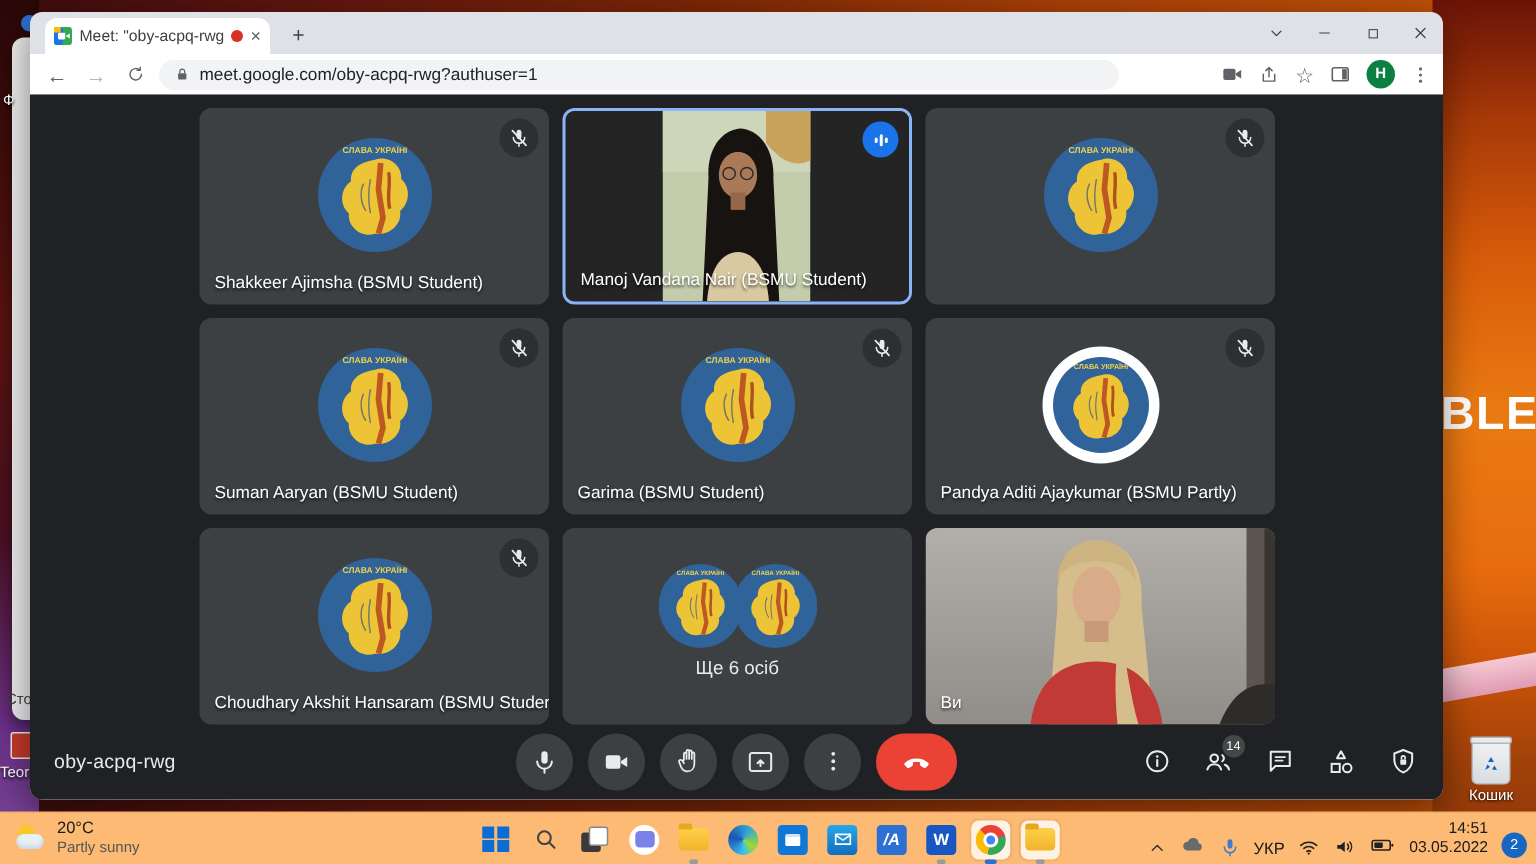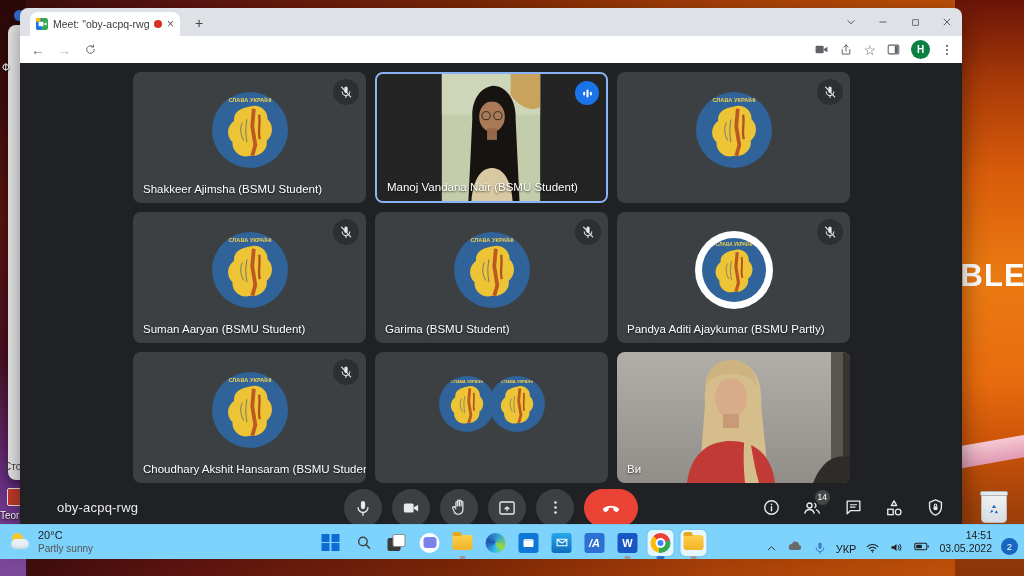--- a/index.html
+++ b/index.html
@@ -75,33 +75,33 @@
   .ring { position:absolute; left:50%; top:44%; transform:translate(-50%,-50%); width:78px; height:78px;
     background:#fff; border-radius:50%; display:flex; align-items:center; justify-content:center; }
   .ring .ua-avatar { position:static; transform:none; width:64px; height:64px; }
   .ov-row { position:absolute; left:50%; top:40%; transform:translate(-50%,-50%); display:flex; }
   .ov-row .ua-avatar { position:static; transform:none; width:56px; height:56px; margin:0 -3px; }
   .ov-label { position:absolute; left:0; right:0; top:66%; text-align:center; color:#e8eaed; font-size:12.5px; }
   .vid { position:absolute; inset:0; width:100%; height:100%; }
 
   
   .meetbar { position:absolute; left:0; right:0; bottom:0; height:51px; display:flex; align-items:center; padding:0 16px; color:#e8eaed; }
-  .mcode { font-size:13px; letter-spacing:.2px;margin-left:21px; }
+  .mcode { font-size:13px; letter-spacing:.2px; }
   .controls { position:absolute; left:50%; top:50%; transform:translate(-50%,-50%); display:flex; gap:10px; align-items:center; }
   .cbtn { width:38px; height:38px; border-radius:50%; background:#3c4043; color:#e8eaed;
     display:flex; align-items:center; justify-content:center; }
   .endcall { width:54px; height:38px; border-radius:19px; background:#ea4335; color:#fff;
     display:flex; align-items:center; justify-content:center; }
   .rightbtns { margin-left:auto; display:flex; gap:19px; align-items:center; color:#e8eaed; }
   .rbtn { position:relative; width:22px; height:22px; display:flex; align-items:center; justify-content:center; }
   .count-badge { position:absolute; top:-7px; right:-7px; min-width:15px; height:15px; border-radius:8px;
     background:#444746; color:#fff; font-size:8.5px; display:flex; align-items:center; justify-content:center; padding:0 3px; }
 
   
-  .taskbar { left:0; top:524px; width:1024px; height:35px; background:#7dd3fc; border-top:1px solid rgba(0,0,0,.06);
+  .taskbar { left:0; top:541px; width:1024px; height:35px; background:#fdba74; border-top:1px solid rgba(0,0,0,.06);
     display:flex; align-items:center; }
   .weather { position:absolute; left:10px; display:flex; align-items:center; gap:6px; }
   .w-icon { position:relative; width:22px; height:20px; }
   .w-sun { position:absolute; left:2px; top:1px; width:11px; height:11px; border-radius:50%; background:#f8c828; }
   .w-cloud { position:absolute; left:1px; top:7px; width:18px; height:10px; border-radius:8px; background:#e8f0f6; box-shadow:inset 0 -2px 3px #c8d8e4; }
   .w-temp { font-size:11px; color:#1a1a1a; line-height:1.2; }
   .w-desc { font-size:10px; color:#555; line-height:1.2; }
   .tb-center { position:absolute; left:50%; top:0; height:35px; transform:translateX(-50%);
     display:flex; align-items:center; gap:7px; }
   .tbi { position:relative; width:26px; height:26px; border-radius:5px; display:flex; align-items:center; justify-content:center; }
@@ -311,20 +311,26 @@
   </div>
 
   <div class="toolbar">
     <span class="nav-btn">←</span>
     <span class="nav-btn dim">→</span>
     <span class="nav-btn">
         <svg class="ic" style="width:13px;height:13px">
           <use href="#i-reload"></use>
         </svg>
       </span>
+    <div class="omnibox">
+      <svg class="ic" style="width:11px;height:11px;color:#5f6368">
+          <use href="#i-lock"></use>
+        </svg>
+      <span class="url">meet.google.com/oby-acpq-rwg?authuser=1</span>
+    </div>
     <div class="tb-right">
       <svg class="ic" style="width:15px;height:15px">
           <use href="#i-cam"></use>
         </svg>
       <svg class="ic" style="width:14px;height:14px">
           <use href="#i-share"></use>
         </svg>
       <span style="font-size:14px">☆</span>
       <svg class="ic" style="width:15px;height:15px">
           <use href="#i-panel"></use>
@@ -548,20 +554,21 @@
     <rect width="100" height="100" fill="#2f6399"></rect>
     <path d="M50 19c12-4 24 5 23 17 9 8 7 22-1 28 2 12-10 22-22 20-12 4-24-6-23-18-9-8-7-22 2-28-1-12 9-17 21-19z" fill="#eec437"></path>
     <path d="M55 22l-2 23 4 25-4 14" stroke="#b5451f" stroke-width="5" fill="none" opacity="0.85"></path>
     <path d="M62 30c2 12-2 22 1 32" stroke="#a03418" stroke-width="3" fill="none" opacity="0.8"></path>
     <path d="M40 40c-4 8-2 18 2 24M46 36c-2 10-2 20 0 30" stroke="#33508a" stroke-width="1.2" fill="none" opacity="0.7"></path>
     <text x="50" y="13" text-anchor="middle" font-size="7.5" fill="#f3cf4a" font-weight="bold" font-family="Liberation Sans, sans-serif">СЛАВА УКРАЇНІ</text>
   </g>
 </svg>
             </div>
         </div>
+        <span class="ov-label">Ще 6 осіб</span>
       </div>
 
       <div class="tile">
         <svg class="vid" viewBox="0 0 233 131" preserveAspectRatio="none">
           <defs>
               <linearGradient id="wallg" x1="0" y1="0" x2="0" y2="1">
             <stop offset="0" stop-color="#b2afaa"></stop>
                 <stop offset="1" stop-color="#918e89"></stop>
           </linearGradient>
             </defs>

